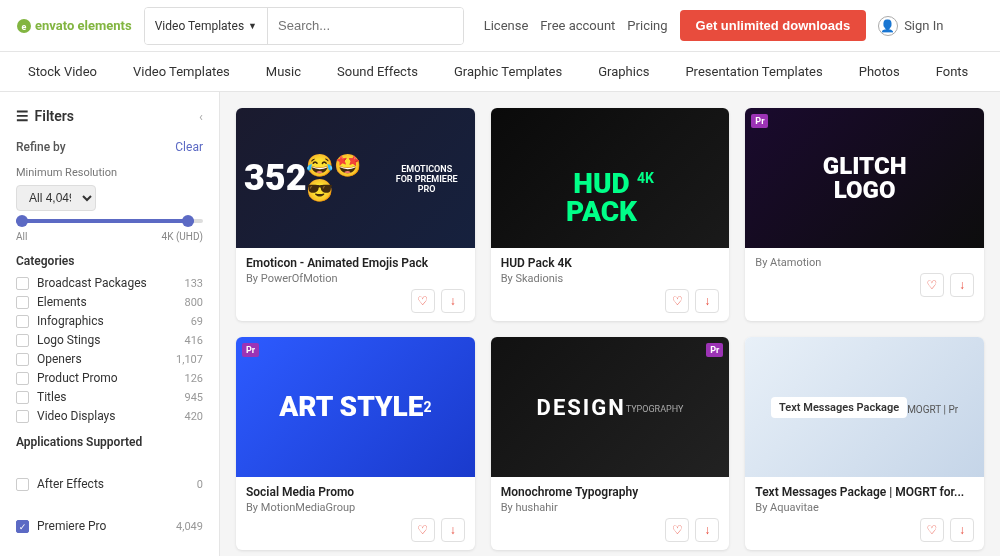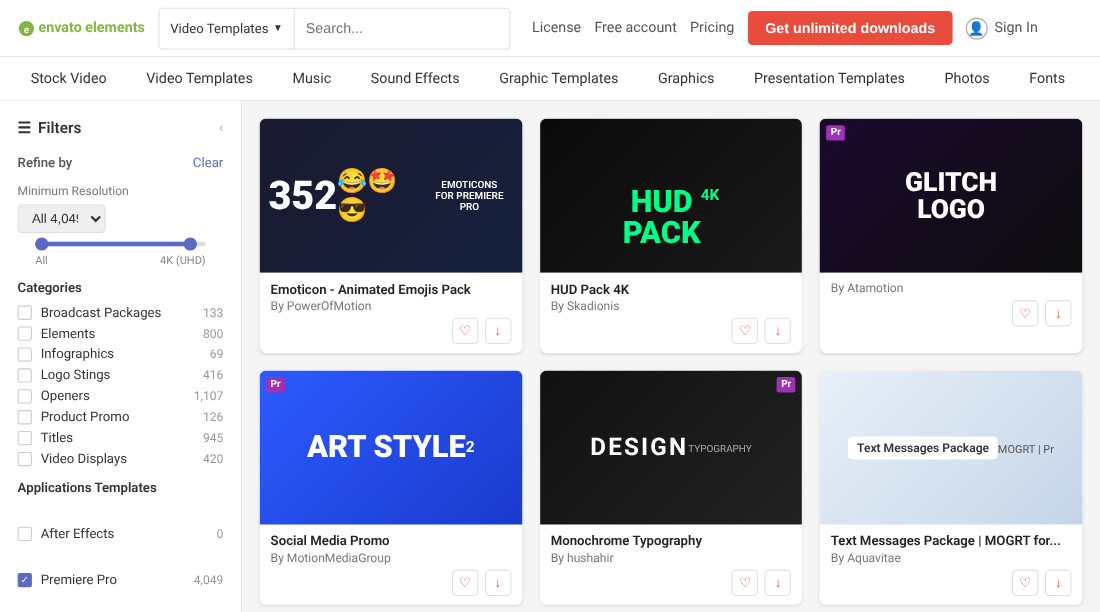--- a/index.html
+++ b/index.html
@@ -26,21 +26,21 @@
     
     .sidebar { width: 220px; background: #fff; border-right: 1px solid #e5e5e5; overflow-y: auto; flex-shrink: 0; padding: 16px; }
     .sidebar-header { display: flex; align-items: center; justify-content: space-between; margin-bottom: 16px; }
     .filters-title { font-size: 14px; font-weight: 600; display: flex; align-items: center; gap: 6px; }
     .collapse-btn { cursor: pointer; color: #aaa; }
     .refine-row { display: flex; justify-content: space-between; align-items: center; margin-bottom: 8px; }
     .refine-label { font-size: 12px; color: #555; font-weight: 500; }
     .clear-link { font-size: 12px; color: #5c6ac4; cursor: pointer; }
     .section-label { font-size: 11px; color: #777; margin-bottom: 6px; margin-top: 12px; }
     .res-select { border: 1px solid #ddd; border-radius: 4px; padding: 4px 8px; font-size: 12px; width: 80px; color: #333; }
-    .slider-wrap { margin: 8px 16px; }
+    .slider-wrap { margin: 8px 0; }
     .slider-track { width: 100%; height: 4px; background: #ddd; border-radius: 2px; position: relative; margin: 8px 0; }
     .slider-fill { position: absolute; left: 0; right: 5%; height: 4px; background: #5c6ac4; border-radius: 2px; }
     .slider-thumb { position: absolute; right: 5%; top: -4px; width: 12px; height: 12px; background: #5c6ac4; border-radius: 50%; }
     .slider-thumb2 { position: absolute; left: 0; top: -4px; width: 12px; height: 12px; background: #5c6ac4; border-radius: 50%; }
     .slider-labels { display: flex; justify-content: space-between; font-size: 10px; color: #888; }
     .categories-title { font-size: 12px; font-weight: 600; color: #333; margin: 12px 0 8px; }
     .cat-item { display: flex; align-items: center; gap: 8px; margin-bottom: 5px; }
     .cat-checkbox { width: 13px; height: 13px; border: 1px solid #ccc; border-radius: 2px; flex-shrink: 0; display: flex; align-items: center; justify-content: center; }
     .cat-label { font-size: 12px; color: #333; flex: 1; }
     .cat-count { font-size: 11px; color: #999; }
@@ -207,21 +207,21 @@
         <span class="cat-label">Titles</span>
         <span class="cat-count">945</span>
       </div>
       <div class="cat-item">
         <div class="cat-checkbox"></div>
         <span class="cat-label">Video Displays</span>
         <span class="cat-count">420</span>
       </div>
     </div>
 
-    <div class="apps-title">Applications Templates</div>
+    <div class="apps-title">Applications Supported</div>
 
     <div>
       <div class="app-item">
         <div class="app-cb"></div>
         <span class="app-label">After Effects</span>
         <span class="app-count">0</span>
       </div>
       <div class="app-item">
         <div class="app-cb checked">✓</div>
         <span class="app-label">Premiere Pro</span>

